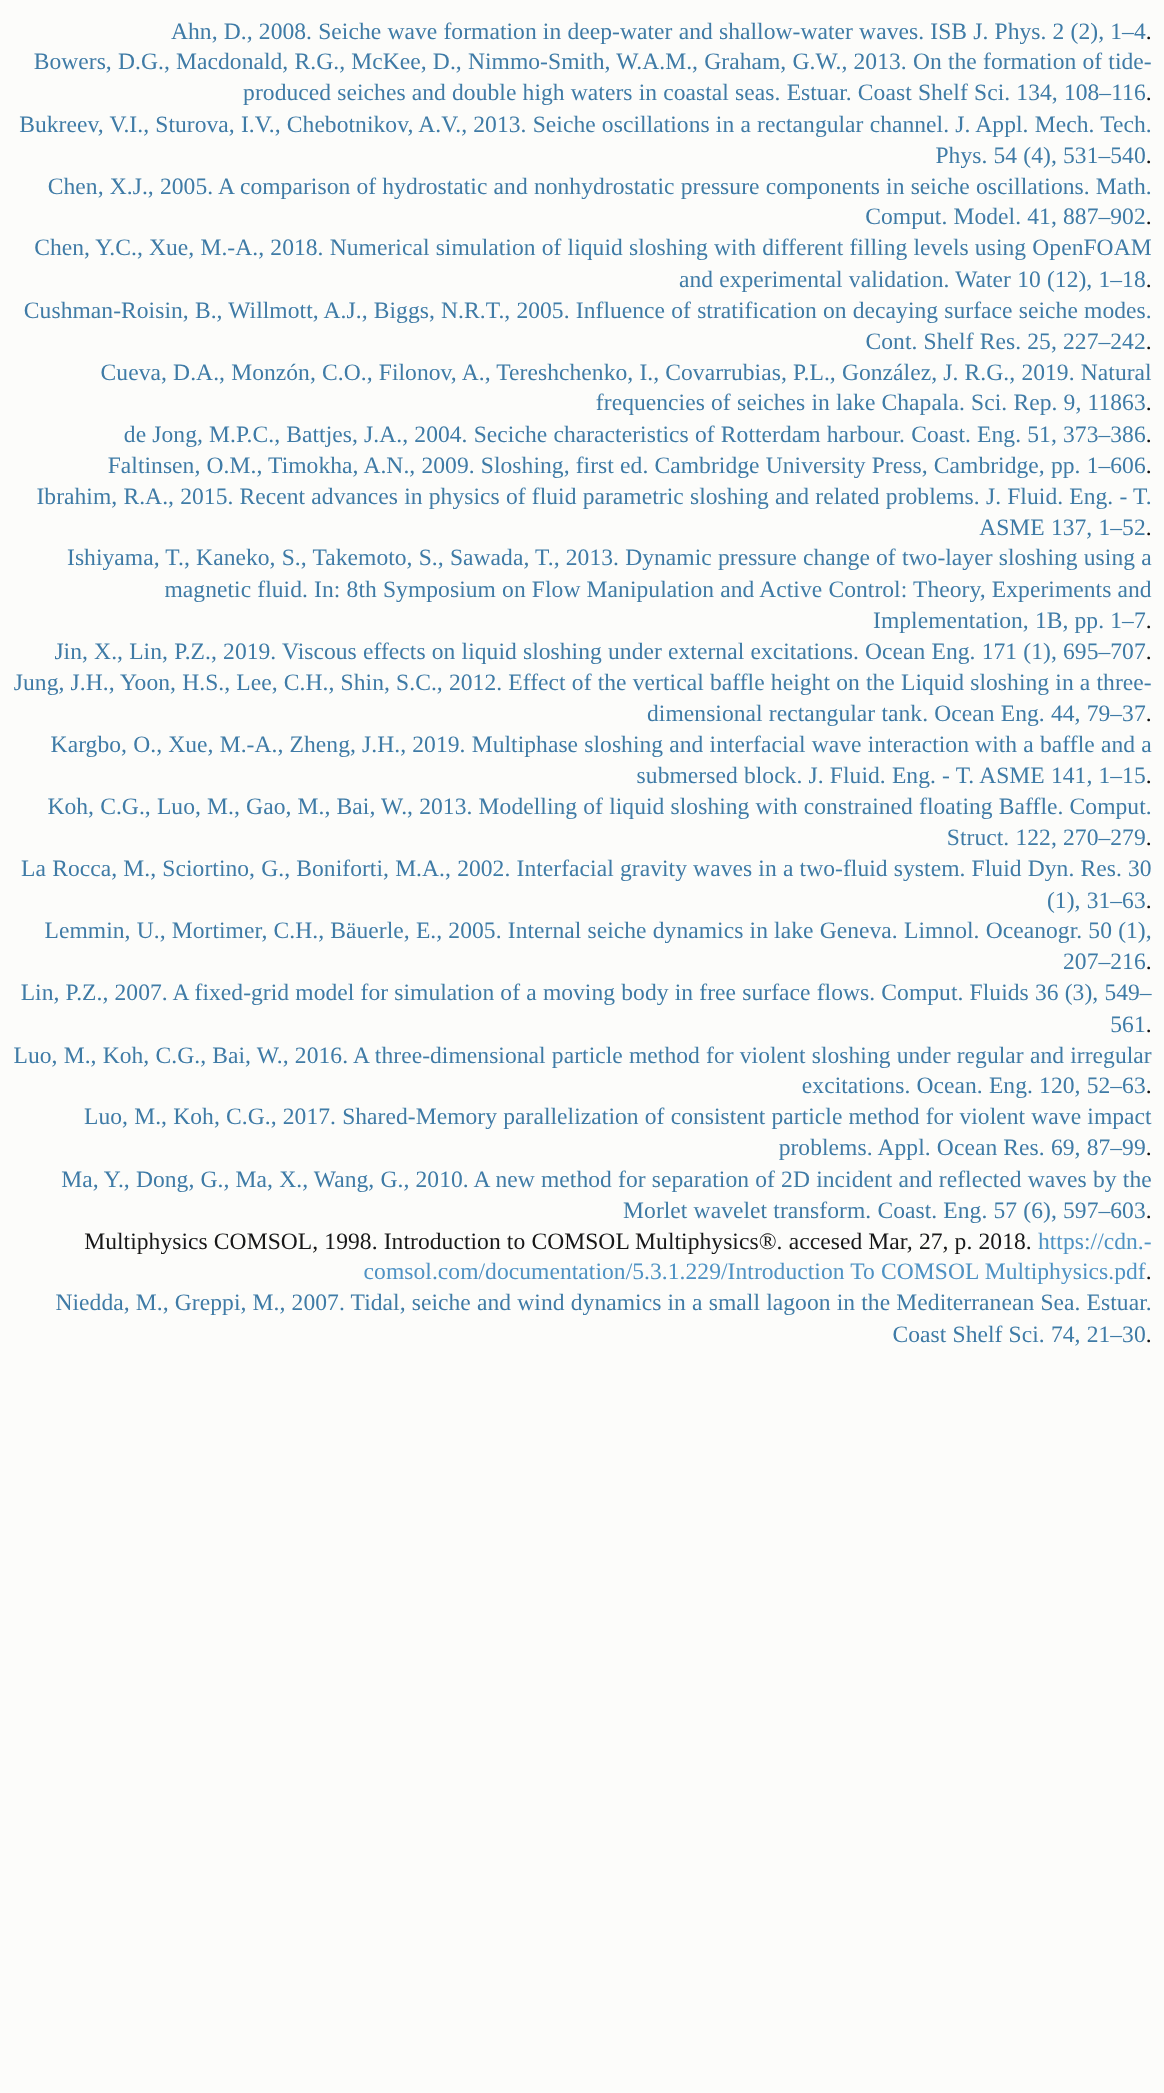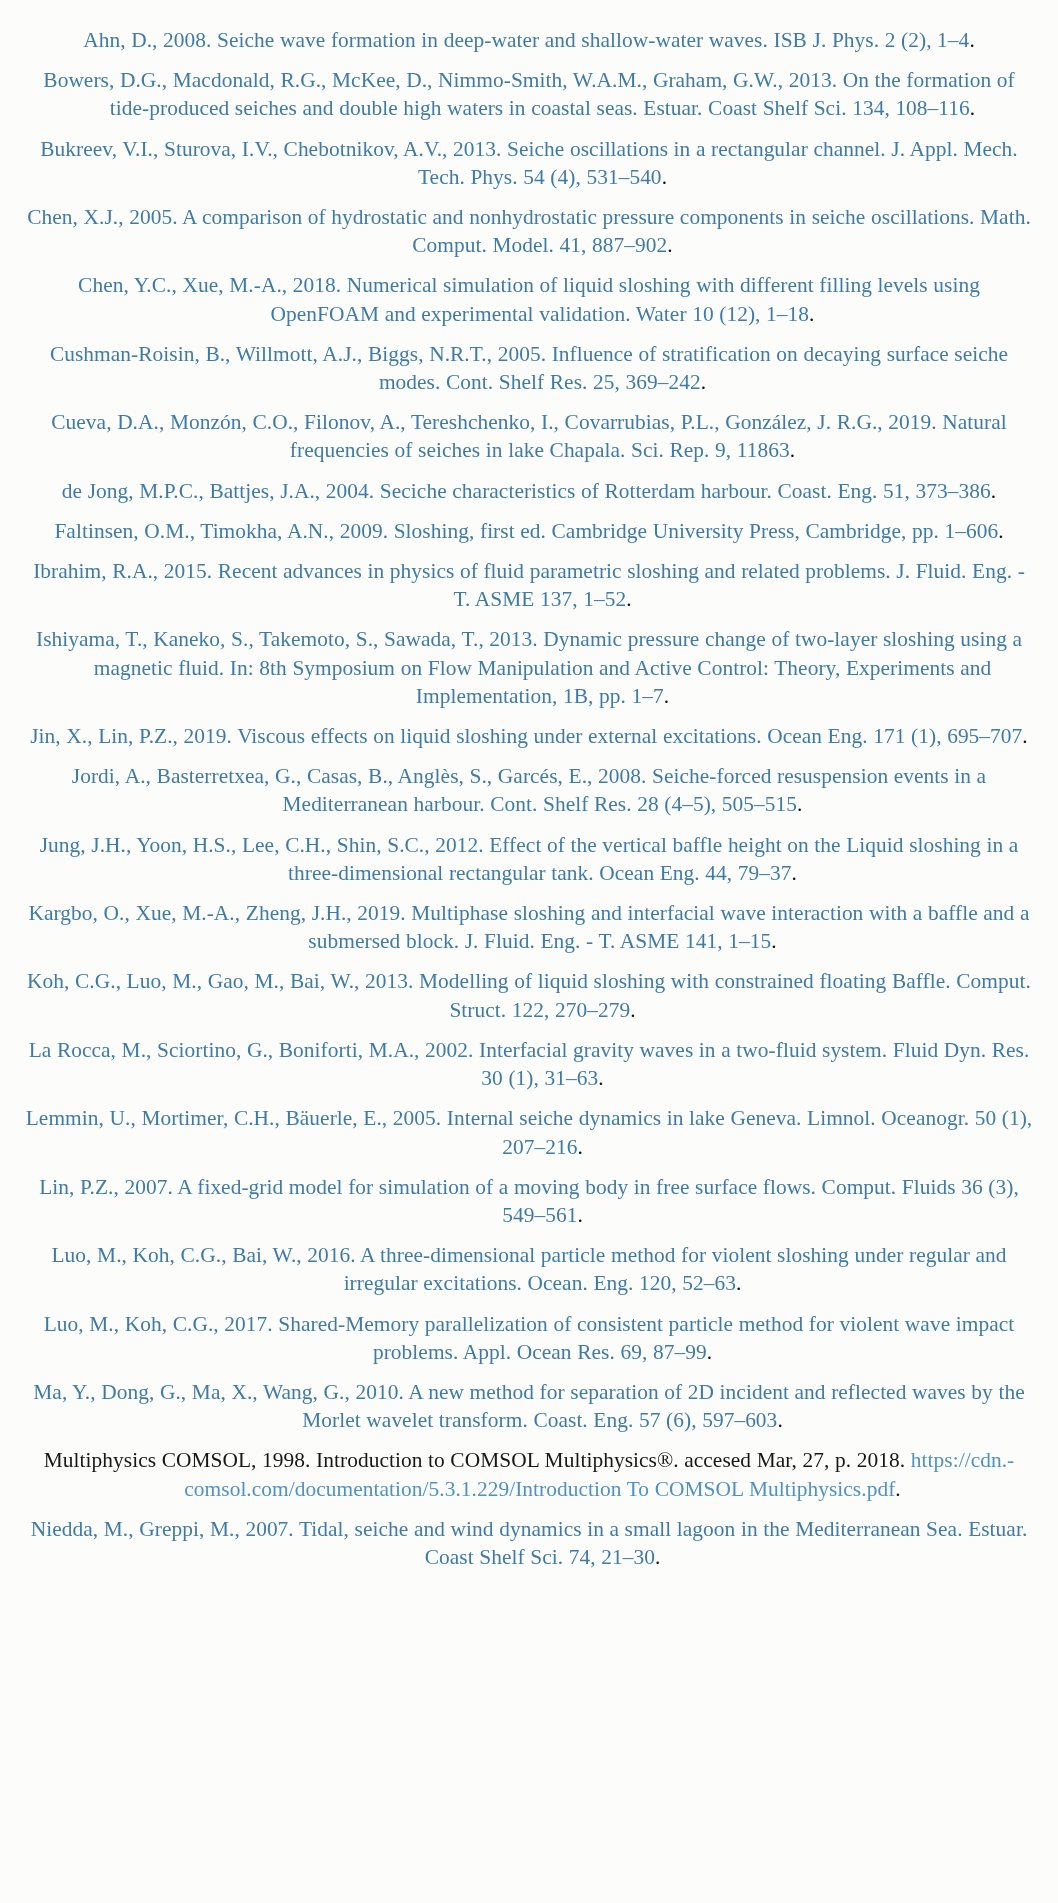--- a/index.html
+++ b/index.html
@@ -20,22 +20,22 @@
     width: 1036px;
     font-size: 21.4px;
     line-height: 28.2px;
     color: #3f7ba6;
     letter-spacing: 0.05px;
     word-spacing: 0.2px;
   }
   .ref-entry {
     padding-left: 27px;
     text-indent: -27px;
-    margin: 12px;
-    text-align: center;
+    margin: 0;
+    text-align: right;
     white-space: normal;
   }
   .ref-entry .tail-dot {
     color: #141414;
   }
   .ref-entry.dark {
     color: #171717;
   }
   .ref-entry .url-link {
     color: #4e92c4;
@@ -46,28 +46,27 @@
 </style>
 </head>
 <body>
 
 <div id="reference-list">
     <p class="ref-entry"><span>Ahn, D., 2008. Seiche wave formation in deep-water and shallow-water waves. ISB J. Phys. 2 (2), 1–4</span><span class="tail-dot">.</span></p>
     <p class="ref-entry"><span>Bowers, D.G., Macdonald, R.G., McKee, D., Nimmo-Smith, W.A.M., Graham, G.W., 2013. On the formation of tide-produced seiches and double high waters in coastal seas. Estuar. Coast Shelf Sci. 134, 108–116</span><span class="tail-dot">.</span></p>
     <p class="ref-entry"><span>Bukreev, V.I., Sturova, I.V., Chebotnikov, A.V., 2013. Seiche oscillations in a rectangular channel. J. Appl. Mech. Tech. Phys. 54 (4), 531–540</span><span class="tail-dot">.</span></p>
     <p class="ref-entry"><span>Chen, X.J., 2005. A comparison of hydrostatic and nonhydrostatic pressure components in seiche oscillations. Math. Comput. Model. 41, 887–902</span><span class="tail-dot">.</span></p>
     <p class="ref-entry"><span>Chen, Y.C., Xue, M.-A., 2018. Numerical simulation of liquid sloshing with different filling levels using OpenFOAM and experimental validation. Water 10 (12), 1–18</span><span class="tail-dot">.</span></p>
-    <p class="ref-entry"><span>Cushman-Roisin, B., Willmott, A.J., Biggs, N.R.T., 2005. Influence of stratification on decaying surface seiche modes. Cont. Shelf Res. 25, 369–242</span><span class="tail-dot">.</span></p>
+    <p class="ref-entry"><span>Cushman-Roisin, B., Willmott, A.J., Biggs, N.R.T., 2005. Influence of stratification on decaying surface seiche modes. Cont. Shelf Res. 25, 227–242</span><span class="tail-dot">.</span></p>
     <p class="ref-entry"><span>Cueva, D.A., Monzón, C.O., Filonov, A., Tereshchenko, I., Covarrubias, P.L., González, J. R.G., 2019. Natural frequencies of seiches in lake Chapala. Sci. Rep. 9, 11863</span><span class="tail-dot">.</span></p>
     <p class="ref-entry"><span>de Jong, M.P.C., Battjes, J.A., 2004. Seciche characteristics of Rotterdam harbour. Coast. Eng. 51, 373–386</span><span class="tail-dot">.</span></p>
     <p class="ref-entry"><span>Faltinsen, O.M., Timokha, A.N., 2009. Sloshing, first ed. Cambridge University Press, Cambridge, pp. 1–606</span><span class="tail-dot">.</span></p>
     <p class="ref-entry"><span>Ibrahim, R.A., 2015. Recent advances in physics of fluid parametric sloshing and related problems. J. Fluid. Eng. - T. ASME 137, 1–52</span><span class="tail-dot">.</span></p>
     <p class="ref-entry"><span>Ishiyama, T., Kaneko, S., Takemoto, S., Sawada, T., 2013. Dynamic pressure change of two-layer sloshing using a magnetic fluid. In: 8th Symposium on Flow Manipulation and Active Control: Theory, Experiments and Implementation, 1B, pp. 1–7</span><span class="tail-dot">.</span></p>
     <p class="ref-entry"><span>Jin, X., Lin, P.Z., 2019. Viscous effects on liquid sloshing under external excitations. Ocean Eng. 171 (1), 695–707</span><span class="tail-dot">.</span></p>
-    <p class="ref-entry"><span>Jordi, A., Basterretxea, G., Casas, B., Anglès, S., Garcés, E., 2008. Seiche-forced resuspension events in a Mediterranean harbour. Cont. Shelf Res. 28 (4–5), 505–515</span><span class="tail-dot">.</span></p>
     <p class="ref-entry"><span>Jung, J.H., Yoon, H.S., Lee, C.H., Shin, S.C., 2012. Effect of the vertical baffle height on the Liquid sloshing in a three-dimensional rectangular tank. Ocean Eng. 44, 79–37</span><span class="tail-dot">.</span></p>
     <p class="ref-entry"><span>Kargbo, O., Xue, M.-A., Zheng, J.H., 2019. Multiphase sloshing and interfacial wave interaction with a baffle and a submersed block. J. Fluid. Eng. - T. ASME 141, 1–15</span><span class="tail-dot">.</span></p>
     <p class="ref-entry"><span>Koh, C.G., Luo, M., Gao, M., Bai, W., 2013. Modelling of liquid sloshing with constrained floating Baffle. Comput. Struct. 122, 270–279</span><span class="tail-dot">.</span></p>
     <p class="ref-entry"><span>La Rocca, M., Sciortino, G., Boniforti, M.A., 2002. Interfacial gravity waves in a two-fluid system. Fluid Dyn. Res. 30 (1), 31–63</span><span class="tail-dot">.</span></p>
     <p class="ref-entry"><span>Lemmin, U., Mortimer, C.H., Bäuerle, E., 2005. Internal seiche dynamics in lake Geneva. Limnol. Oceanogr. 50 (1), 207–216</span><span class="tail-dot">.</span></p>
     <p class="ref-entry"><span>Lin, P.Z., 2007. A fixed-grid model for simulation of a moving body in free surface flows. Comput. Fluids 36 (3), 549–561</span><span class="tail-dot">.</span></p>
     <p class="ref-entry"><span>Luo, M., Koh, C.G., Bai, W., 2016. A three-dimensional particle method for violent sloshing under regular and irregular excitations. Ocean. Eng. 120, 52–63</span><span class="tail-dot">.</span></p>
     <p class="ref-entry"><span>Luo, M., Koh, C.G., 2017. Shared-Memory parallelization of consistent particle method for violent wave impact problems. Appl. Ocean Res. 69, 87–99</span><span class="tail-dot">.</span></p>
     <p class="ref-entry"><span>Ma, Y., Dong, G., Ma, X., Wang, G., 2010. A new method for separation of 2D incident and reflected waves by the Morlet wavelet transform. Coast. Eng. 57 (6), 597–603</span><span class="tail-dot">.</span></p>
     <p class="ref-entry dark"><span>Multiphysics COMSOL, 1998. Introduction to COMSOL Multiphysics®. accesed Mar, 27, p. 2018. </span><span class="url-link">https://cdn.-comsol.com/documentation/5.3.1.229/Introduction To COMSOL Multiphysics.pdf<span class="tail-dot">.</span></span></p>

